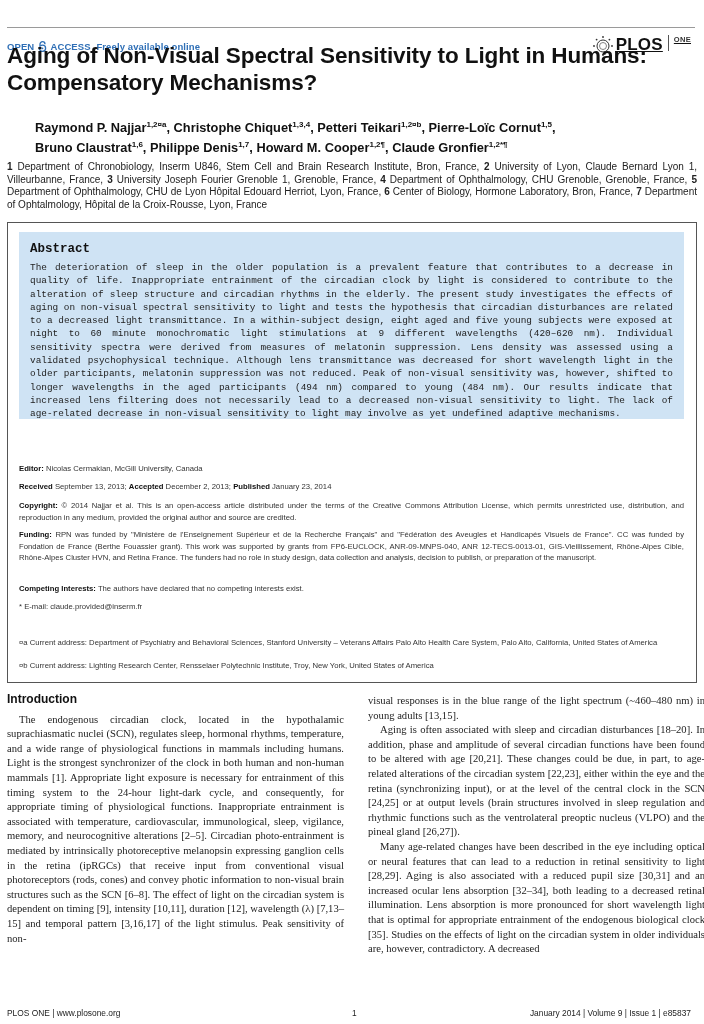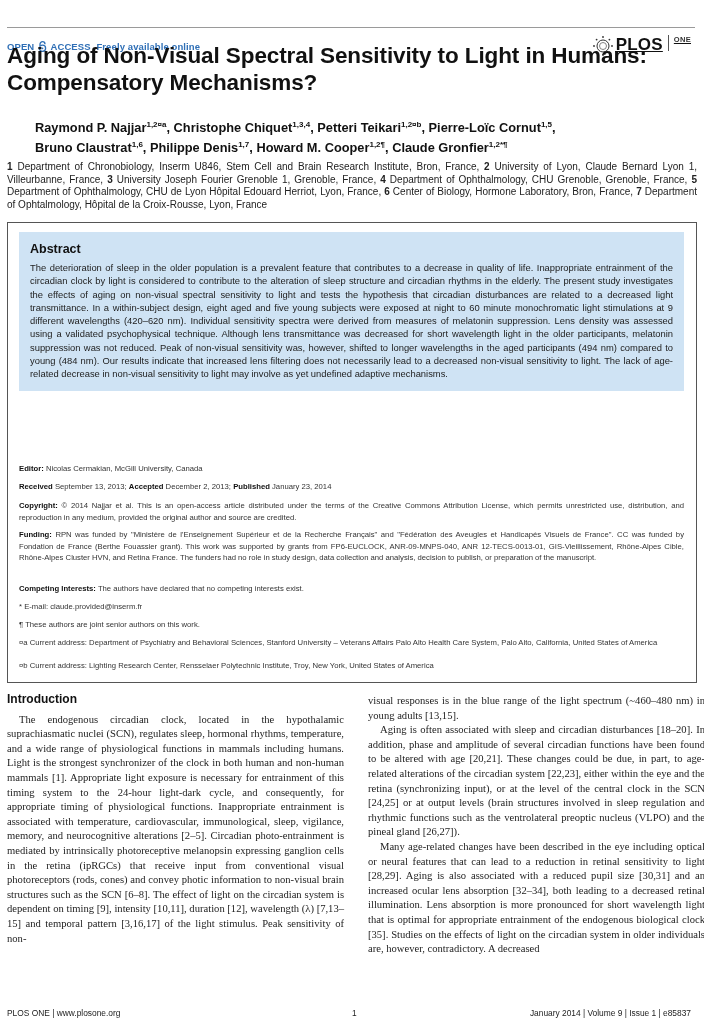--- a/index.html
+++ b/index.html
@@ -16,21 +16,21 @@
   .plos .one { font-size: 7.5px; font-weight: bold; color: #333; letter-spacing: 0.3px; }
   .rule { position: absolute; left: 7px; top: 27px; width: 688px; height: 1px; background: #9a9a9a; }
 
   .title { position: absolute; left: 7px; top: 42px; width: 690px; font-size: 22.5px; line-height: 27px; color: #111; letter-spacing: -0.1px; }
   .authors { position: absolute; left: 7px; top: 118px; width: 690px; font-size: 12.8px; line-height: 20px; font-weight: bold; color: #111; margin-left: 28px; }
   .authors sup { font-size: 8px; font-weight: bold; vertical-align: 5px; line-height: 0; }
   .affil { position: absolute; left: 7px; top: 161px; width: 690px; font-size: 10px; line-height: 12.7px; color: #222; text-align: justify; }
   .affil b { font-weight: bold; }
 
   .box { position: absolute; left: 7px; top: 222px; width: 690px; height: 461px; border: 1.5px solid #555; }
-  .abstract { position: absolute; left: 11px; top: 9px; width: 665px; height: 159px; background: #cfe3f4; padding: 10px 11px 0 11px; }
+  .abstract { position: absolute; left: 11px; top: 9px; width: 665px; height: 187px; background: #cfe3f4; padding: 10px 11px 0 11px; font-family: Liberation Mono, monospace; }
   .abstract h2 { font-size: 12.5px; font-weight: bold; color: #111; margin-bottom: 5px; }
   .abstract p { font-size: 9.4px; line-height: 13.3px; color: #222; text-align: justify; }
 
   .meta { position: absolute; left: 11px; width: 665px; font-size: 7.7px; line-height: 11.6px; color: #333; text-align: justify; }
   .meta b { color: #111; }
 
   .col { position: absolute; top: 692px; width: 337px; font-family: "Liberation Serif", "DejaVu Serif", serif; font-size: 10.6px; line-height: 14.6px; color: #222; text-align: justify; }
   .col.left { left: 7px; }
   .col.right { left: 360px; top: 694px; margin-left: 8px; }
   .col h3 { font-family: "Liberation Sans", "DejaVu Sans", sans-serif; font-size: 12px; font-weight: bold; color: #111; margin-bottom: 6px; }
@@ -110,21 +110,20 @@
   <div class="meta" style="top:277px">
     <b>Copyright:</b> <span>© 2014 Najjar et al. This is an open-access article distributed under the terms of the Creative Commons Attribution License, which permits unrestricted use, distribution, and reproduction in any medium, provided the original author and source are credited.</span>
   </div>
   <div class="meta" style="top:306px">
     <b>Funding:</b> <span>RPN was funded by "Ministère de l'Enseignement Supérieur et de la Recherche Français" and "Fédération des Aveugles et Handicapés Visuels de France". CC was funded by Fondation de France (Berthe Fouassier grant). This work was supported by grants from FP6-EUCLOCK, ANR-09-MNPS-040, ANR 12-TECS-0013-01, GIS-Vieillissement, Rhône-Alpes Cible, Rhône-Alpes Cluster HVN, and Retina France. The funders had no role in study design, data collection and analysis, decision to publish, or preparation of the manuscript.</span>
   </div>
   <div class="meta" style="top:360px">
     <b>Competing Interests:</b> <span>The authors have declared that no competing interests exist.</span>
   </div>
   <div class="meta" style="top:378px">* E-mail: claude.provided@inserm.fr</div>
-  <div class="meta" style="top:396px">¶ These authors are joint senior authors on this work.</div>
   <div class="meta" style="top:414px">¤a Current address: Department of Psychiatry and Behavioral Sciences, Stanford University – Veterans Affairs Palo Alto Health Care System, Palo Alto, California, United States of America</div>
   <div class="meta" style="top:437px">¤b Current address: Lighting Research Center, Rensselaer Polytechnic Institute, Troy, New York, United States of America</div>
 </div>
 
 <div class="col left">
   <h3>Introduction</h3>
   <p>The endogenous circadian clock, located in the hypothalamic suprachiasmatic nuclei (SCN), regulates sleep, hormonal rhythms, temperature, and a wide range of physiological functions in mammals including humans. Light is the strongest synchronizer of the clock in both human and non-human mammals [1]. Appropriate light exposure is necessary for entrainment of this timing system to the 24-hour light-dark cycle, and consequently, for appropriate timing of physiological functions. Inappropriate entrainment is associated with temperature, cardiovascular, immunological, sleep, vigilance, memory, and neurocognitive alterations [2–5]. Circadian photo-entrainment is mediated by intrinsically photoreceptive melanopsin expressing ganglion cells in the retina (ipRGCs) that receive input from conventional visual photoreceptors (rods, cones) and convey photic information to non-visual brain structures such as the SCN [6–8]. The effect of light on the circadian system is dependent on timing [9], intensity [10,11], duration [12], wavelength (λ) [7,13–15] and temporal pattern [3,16,17] of the light stimulus. Peak sensitivity of non-</p>
 </div>
 <div class="col right">
   <p class="noindent">visual responses is in the blue range of the light spectrum (~460–480 nm) in young adults [13,15].</p>

